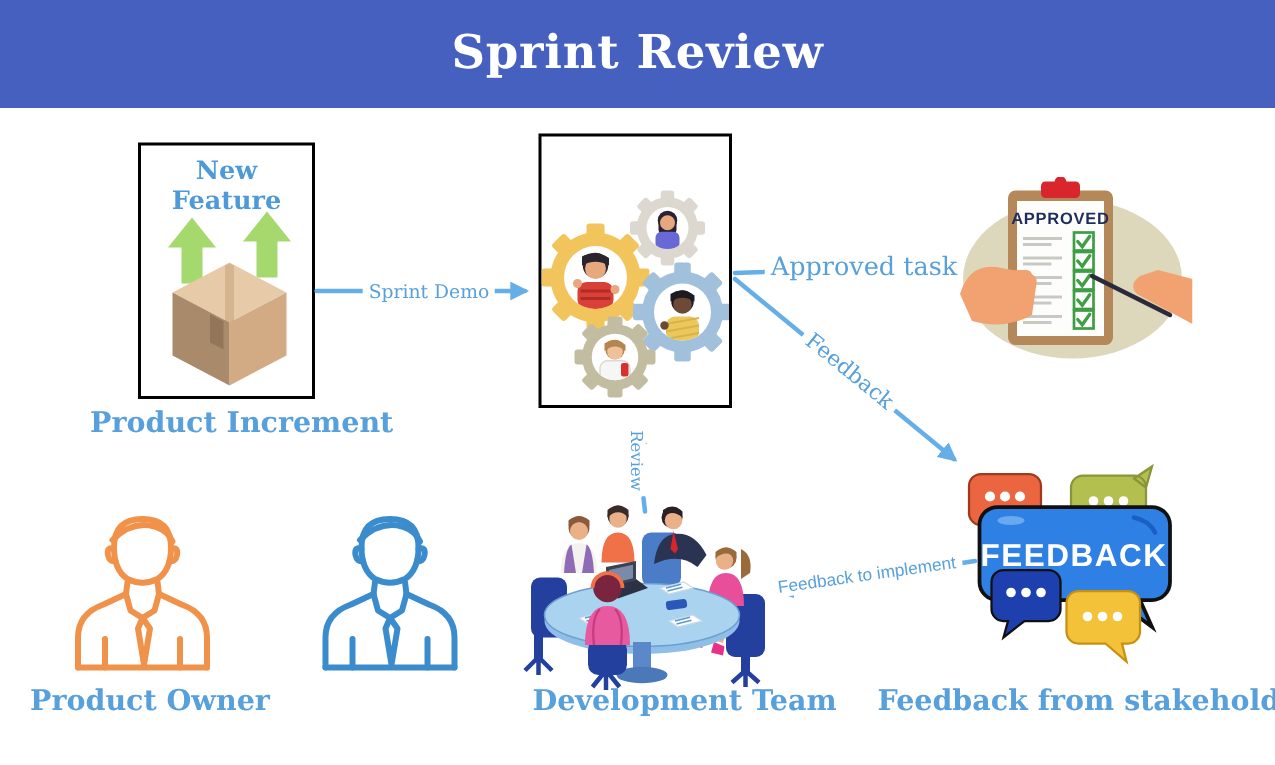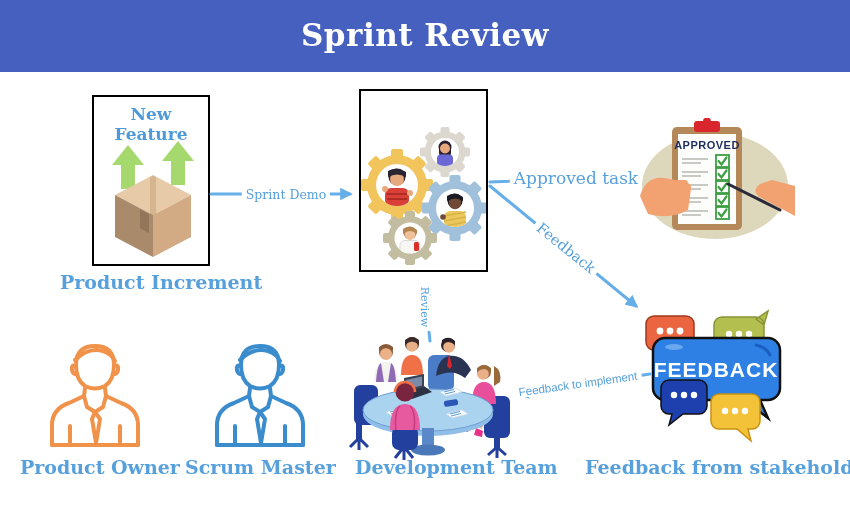--- a/index.html
+++ b/index.html
@@ -383,18 +383,17 @@
       <path d="M74,33 Q79,31 78,37 Q77,42 73,41"></path>
       <path d="M45,55 L44,63 M65,55 L66,63"></path>
       <path d="M12,112 V92 Q12,76 29,70 L44,63"></path>
       <path d="M98,112 V92 Q98,76 81,70 L66,63"></path>
       <path d="M12,112 H98"></path>
       <path d="M30,112 V93 M80,112 V93"></path>
       <path d="M44,63 L47,74 L55,79 L63,74 L66,63"></path>
       <path d="M55,79 L60,86 L56,110 L52,86 Z"></path>
     </g>
   </svg>
-  <div class="caption" style="left:185px;top:456px;width:150px;">Scrum Master</div>
 
   <div class="caption" style="left:355px;top:456px;width:170px;">Development Team</div>
   <div class="caption" style="left:585px;top:456px;width:240px;">Feedback from stakeholders</div>
 
 </div>
 
 </body></html>

